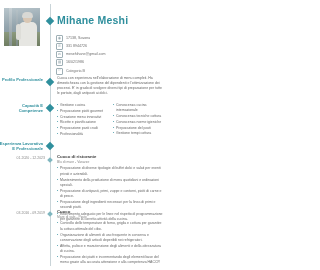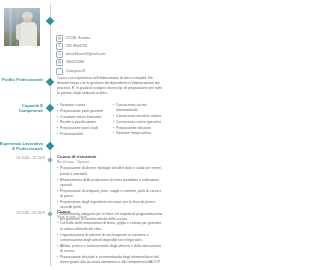--- a/index.html
+++ b/index.html
@@ -103,20 +103,21 @@
   </div>
 
   <div class="rail"></div>
   <div class="node" style="top:18px"></div>
   <div class="node" style="top:79px"></div>
   <div class="node" style="top:105px"></div>
   <div class="node" style="top:143px"></div>
   <div class="node sm" style="top:158px"></div>
   <div class="node sm" style="top:212px"></div>
 
+  <div class="name">Mihane Meshi</div>
 
   <div class="contacts">
     <div class="crow">
       <span class="cicon">◉</span>
       <span class="ctext">17138, Savona</span>
     </div>
     <div class="crow">
       <span class="cicon">✆</span>
       <span class="ctext">331 8944726</span>
     </div>

